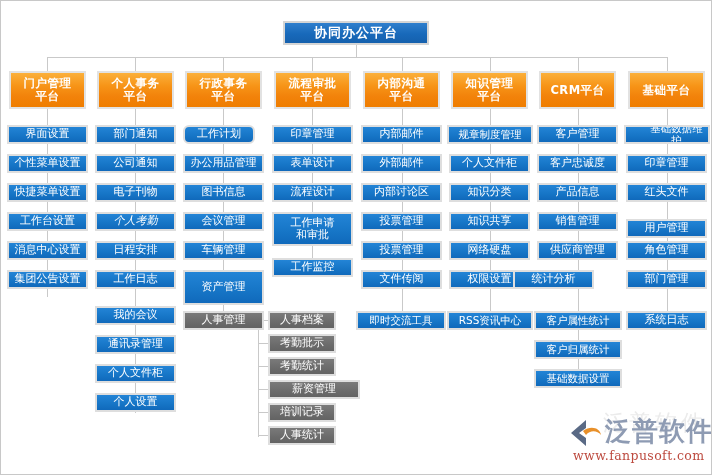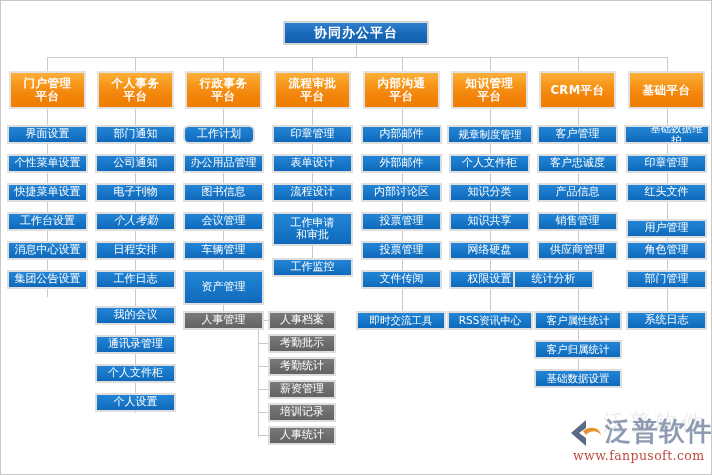--- a/index.html
+++ b/index.html
@@ -202,21 +202,21 @@
   <div class="node blue" style="left:182px; top:153px; width:81px; height:19px;">办公用品管理</div>
   <div class="node blue" style="left:182px; top:182px; width:81px; height:19px;">图书信息</div>
   <div class="node blue" style="left:182px; top:211px; width:81px; height:19px;">会议管理</div>
   <div class="node blue" style="left:182px; top:240px; width:81px; height:19px;">车辆管理</div>
   <div class="node blue" style="left:182px; top:269px; width:81px; height:35px;">资产管理</div>
   <div class="node gray" style="left:182px; top:310px; width:81px; height:19px;">人事管理</div>
 
   <div class="node gray" style="left:267px; top:310px; width:68px; height:19px;">人事档案</div>
   <div class="node gray" style="left:267px; top:333px; width:68px; height:19px;">考勤批示</div>
   <div class="node gray" style="left:267px; top:356px; width:68px; height:19px;">考勤统计</div>
-  <div class="node gray" style="left:267px; top:379px; width:68px; height:19px;">薪资管理</div>
+  <div class="node gray" style="left:267px; top:379px; width:92px; height:19px;">薪资管理</div>
   <div class="node gray" style="left:267px; top:402px; width:68px; height:19px;">培训记录</div>
   <div class="node gray" style="left:267px; top:425px; width:68px; height:19px;">人事统计</div>
 
   <div class="node blue" style="left:271px; top:124px; width:81px; height:19px;">印章管理</div>
   <div class="node blue" style="left:271px; top:153px; width:81px; height:19px;">表单设计</div>
   <div class="node blue" style="left:271px; top:182px; width:81px; height:19px;">流程设计</div>
   <div class="node blue" style="left:271px; top:211px; width:81px; height:34px;">工作申请
 和审批</div>
   <div class="node blue" style="left:271px; top:257px; width:81px; height:19px;">工作监控</div>
 

